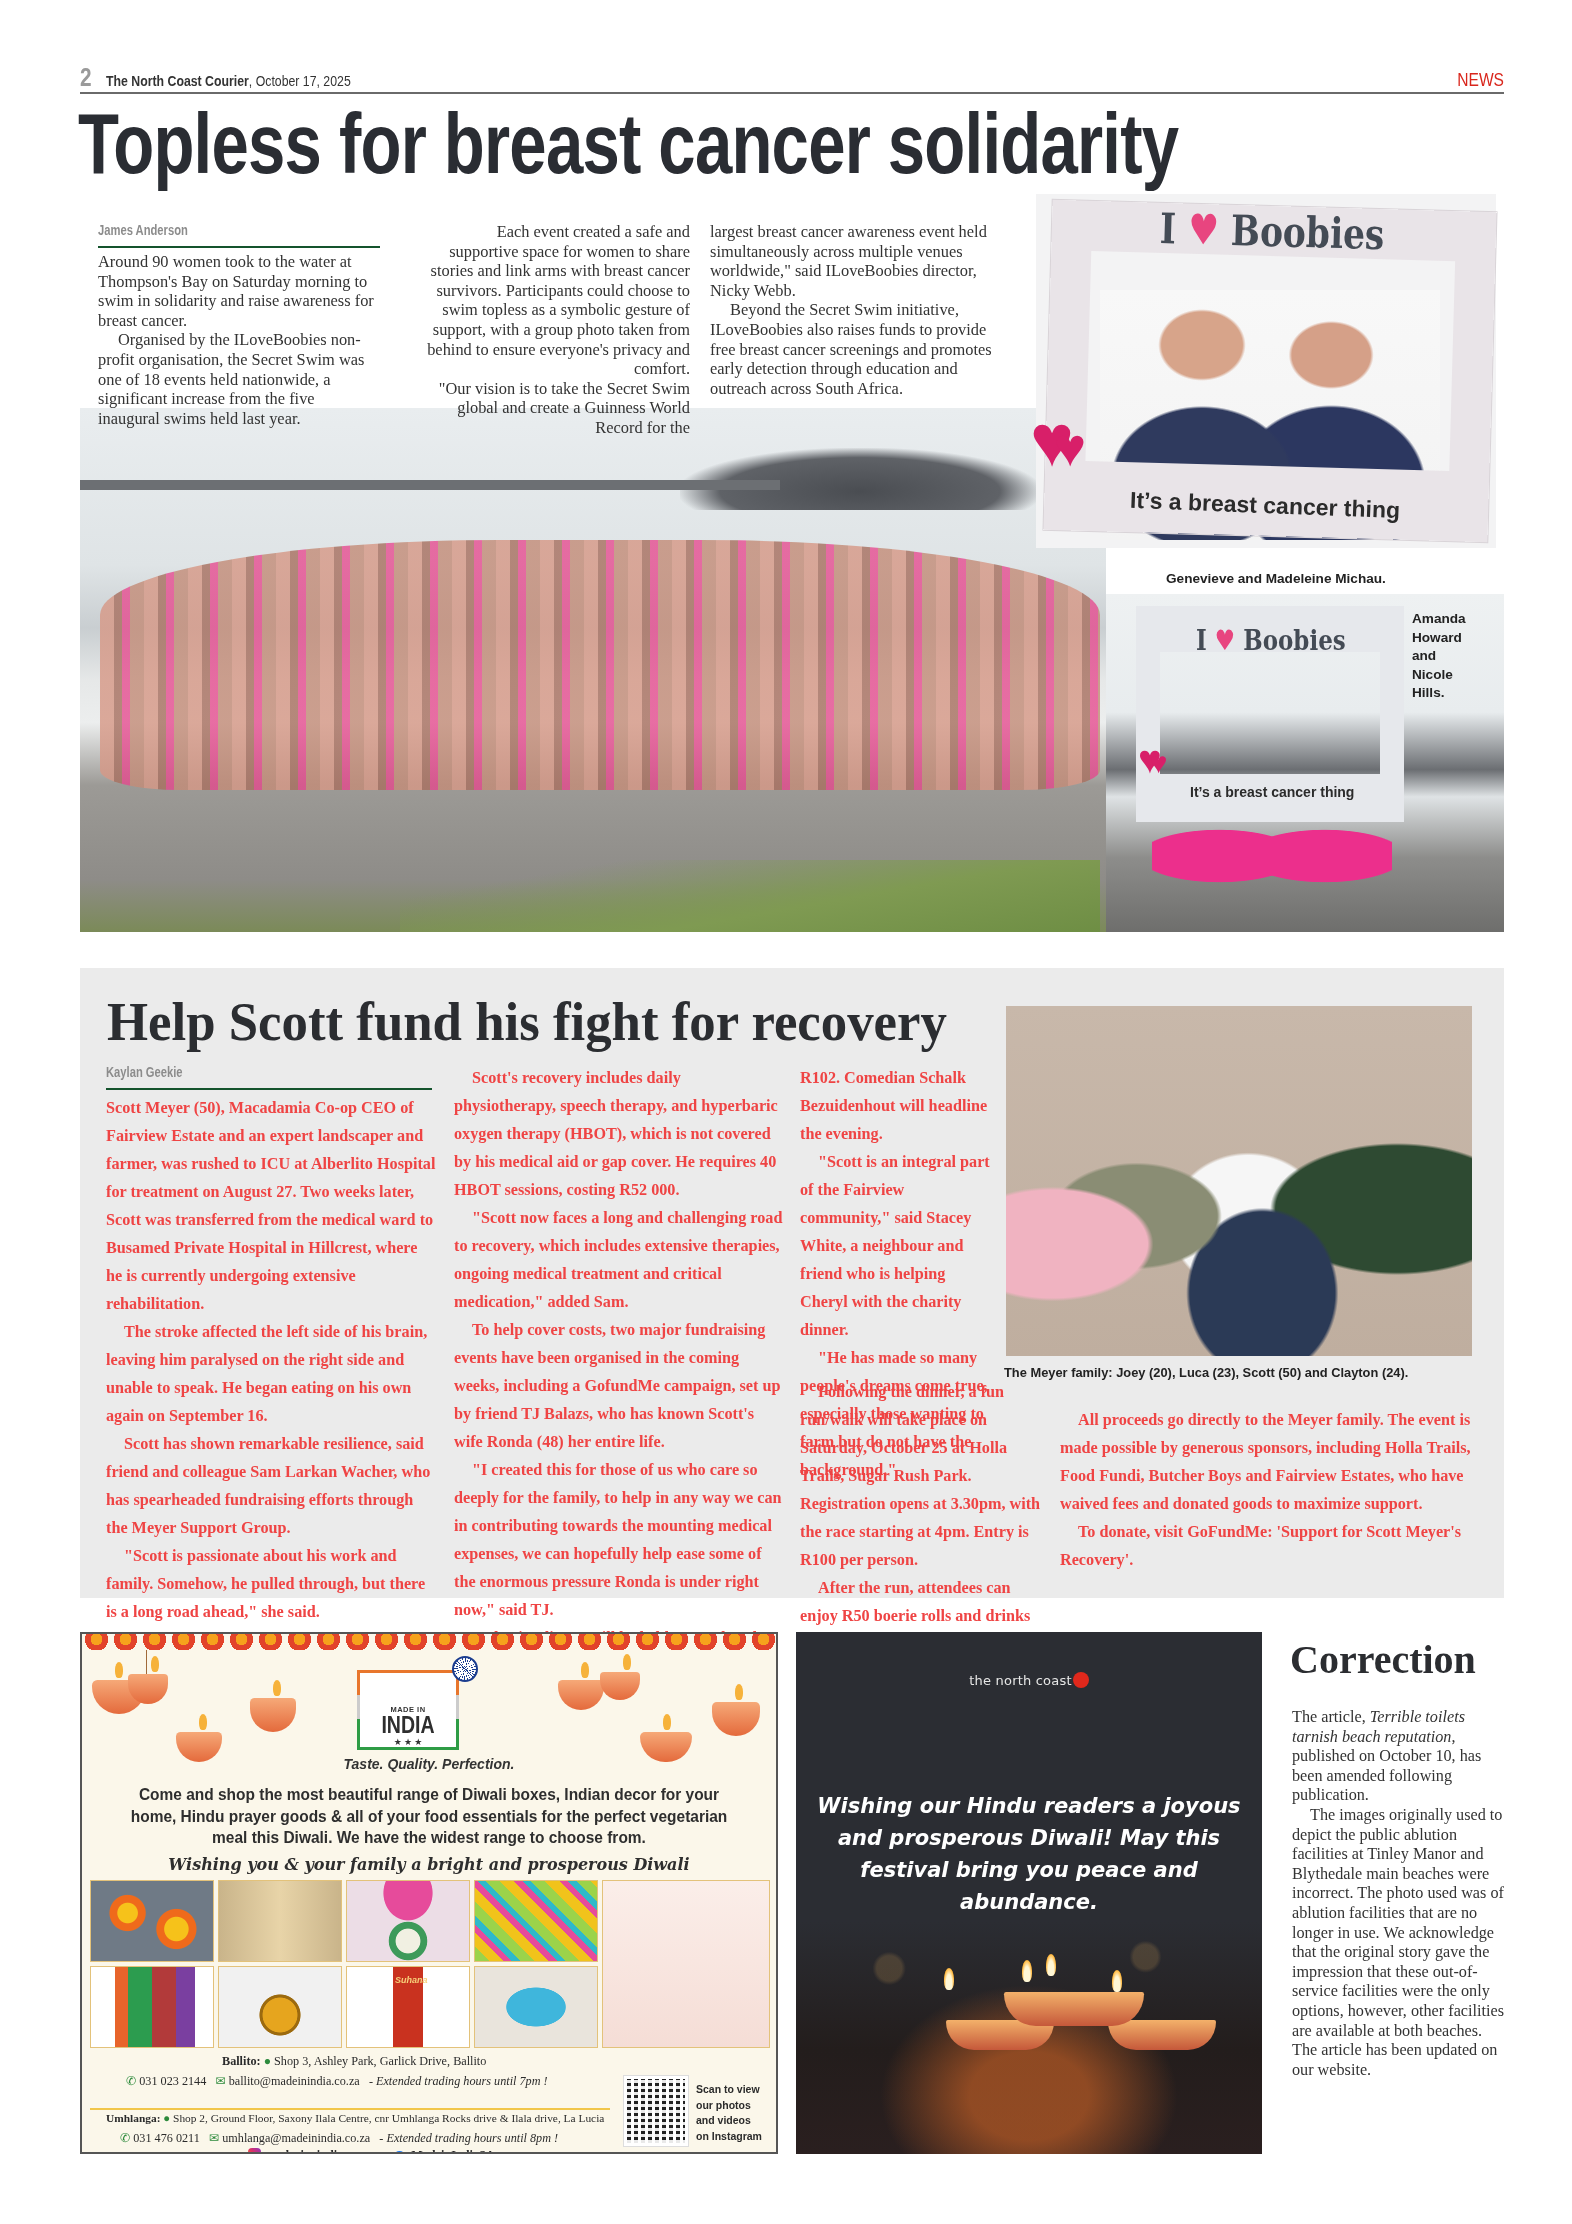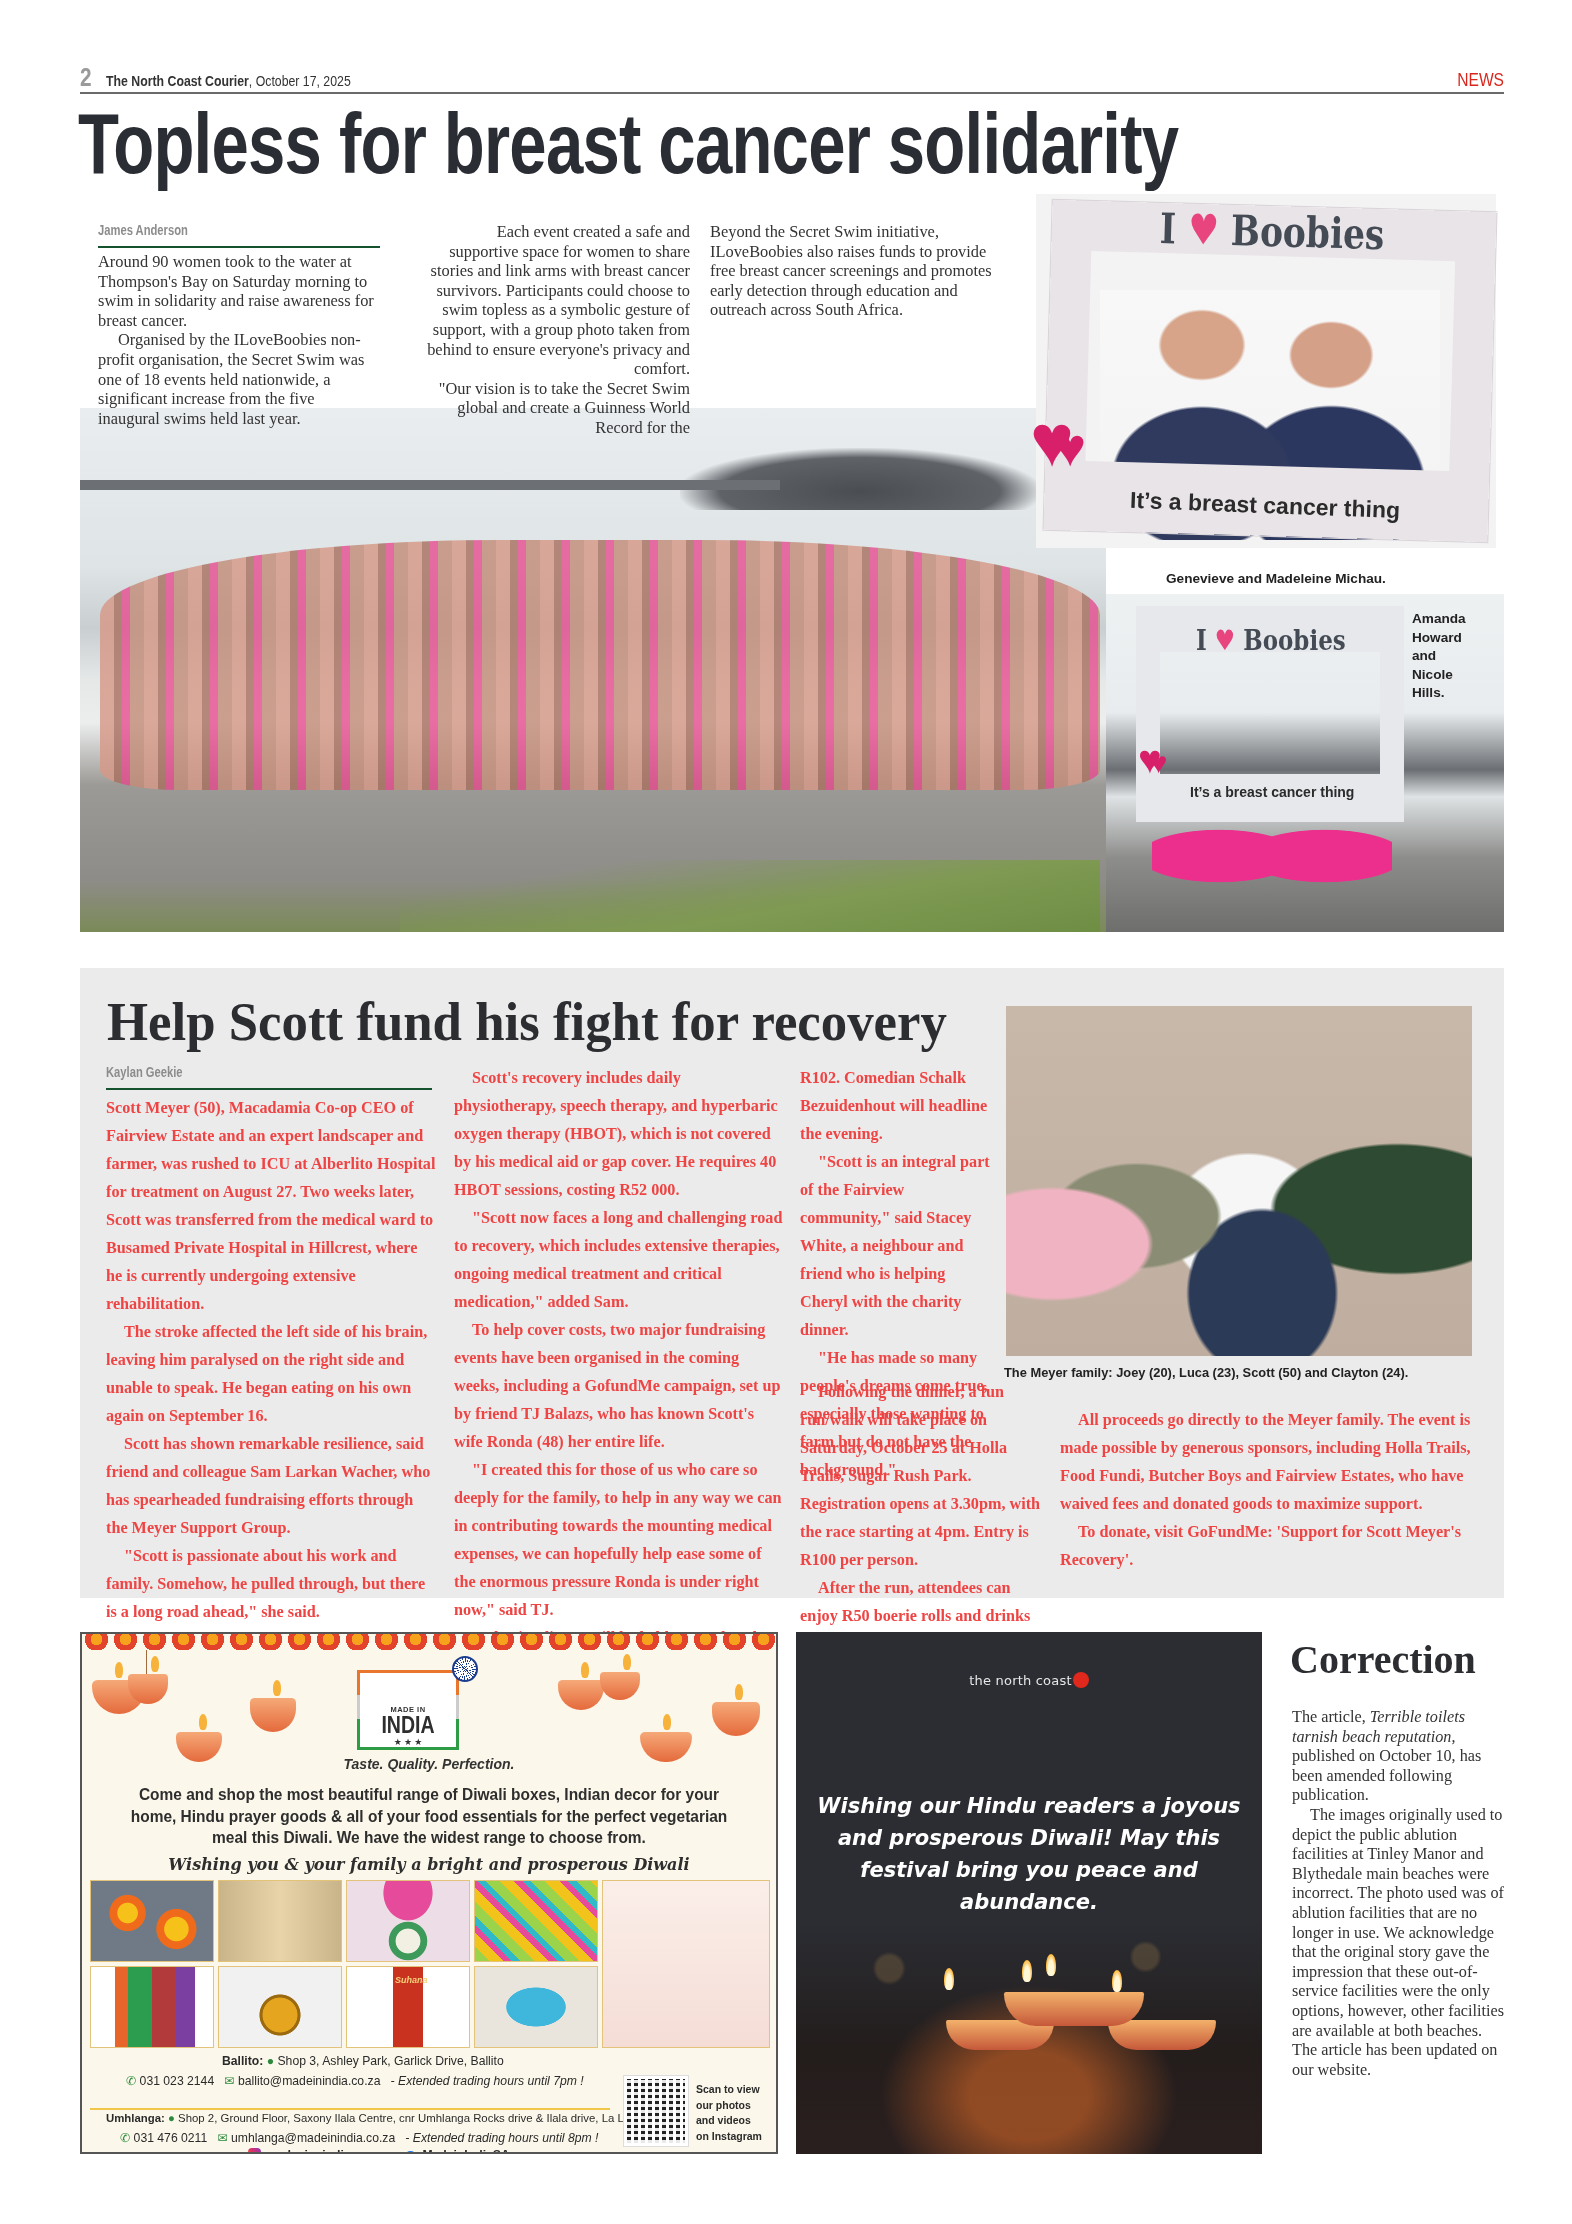--- a/index.html
+++ b/index.html
@@ -81,21 +81,21 @@
   .mii-logo { position: absolute; left: 275px; top: 36px; width: 102px; height: 80px; border: 3px solid; border-image: linear-gradient(#e8762c 0%, #e8762c 30%, #cccccc 30%, #cccccc 62%, #2e9c45 62%) 1; background: #fff; text-align: center; }
   .mii-small { font-family: "Liberation Sans", sans-serif; font-size: 7.5px; font-weight: bold; color: #333; margin-top: 32px; letter-spacing: .5px; }
   .mii-big { font-family: "Liberation Sans", sans-serif; font-size: 23px; font-weight: bold; color: #2e2e2e; line-height: 1; transform: scaleX(0.85); }
   .mii-stars { font-size: 9px; color: #333; }
   .chakra { position: absolute; left: 370px; top: 22px; width: 26px; height: 26px; border-radius: 50%; border: 2px solid #1b3d8f; background: repeating-conic-gradient(#1b3d8f 0 4deg, #fff 4deg 15deg); }
   .tagline { position: absolute; left: 0; width: 100%; top: 122px; text-align: center; font-family: "Liberation Sans", sans-serif; font-style: italic; font-weight: bold; font-size: 14px; color: #333; }
   .ad-body { position: absolute; left: 10px; width: 674px; top: 150px; text-align: center; font-family: "Liberation Sans", sans-serif; font-weight: bold; font-size: 17.2px; line-height: 21.5px; color: #2e2e2e; transform: scaleX(0.9); transform-origin: center; }
   .ad-wish { position: absolute; left: 0; width: 100%; top: 221px; text-align: center; font-family: "DejaVu Serif", serif; font-style: italic; font-weight: bold; font-size: 16px; color: #2e2e2e; }
   .prod-grid { position: absolute; left: 8px; top: 246px; width: 680px; height: 168px; }
   .prod { position: absolute; border: 1.5px solid #e3c27a; background: #fff; }
-  .addr { position: absolute; font-family: Liberation Sans, sans-serif; font-size: 12.2px; color: #2b2b2b; white-space: nowrap; padding-left: 16px; }
+  .addr { position: absolute; font-family: Liberation Serif, serif; font-size: 12.2px; color: #2b2b2b; white-space: nowrap; padding-left: 16px; }
   .addr b { font-weight: bold; }
   .addr i { font-style: italic; }
   .pin { color: #2d8a3c; }
   .ph { color: #2d8a3c; }
   .mail { color: #2d8a3c; }
   .ad-rule { position: absolute; left: 8px; top: 474px; width: 520px; height: 2px; background: #f1c64a; }
   .qr { position: absolute; left: 542px; top: 442px; width: 64px; height: 70px; background:
     repeating-linear-gradient(90deg, #222 0 4px, #fff 4px 7px),
     #fff; background-blend-mode: normal; border: 3px solid #fff; outline: 1px solid #ddd; }
   .qr::after { content: ""; position: absolute; inset: 0; background: repeating-linear-gradient(0deg, rgba(255,255,255,0.9) 0 3px, rgba(255,255,255,0) 3px 6px); }
@@ -144,20 +144,21 @@
 </div>
 <div class="abs col" style="left:98px; top:252px; width:282px;">
   <p>Around 90 women took to the water at Thompson's Bay on Saturday morning to swim in solidarity and raise awareness for breast cancer.</p>
   <p>Organised by the ILoveBoobies non-profit organisation, the Secret Swim was one of 18 events held nationwide, a significant increase from the five inaugural swims held last year.</p>
 </div>
 <div class="abs col" style="left:414px; top:222px; width:276px;text-align:right;">
   <p class="ind">Each event created a safe and supportive space for women to share stories and link arms with breast cancer survivors. Participants could choose to swim topless as a symbolic gesture of support, with a group photo taken from behind to ensure everyone's privacy and comfort.</p>
   <p>"Our vision is to take the Secret Swim global and create a Guinness World Record for the</p>
 </div>
 <div class="abs col" style="left:710px; top:222px; width:296px;">
+  <p>largest breast cancer awareness event held simultaneously across multiple venues worldwide," said ILoveBoobies director, Nicky Webb.</p>
   <p>Beyond the Secret Swim initiative, ILoveBoobies also raises funds to provide free breast cancer screenings and promotes early detection through education and outreach across South Africa.</p>
 </div>
 
 <div class="abs frame-photo1"></div>
 <div class="abs women1"></div>
 <div class="frame frame1"></div>
 <div class="abs frame-title" style="left:1160px; top:204px; font-size:42px; transform:rotate(1.6deg) scaleX(0.82); transform-origin:left;">
   <span>I</span>
   <span class="heart">♥</span>
   <span>Boobies</span>

